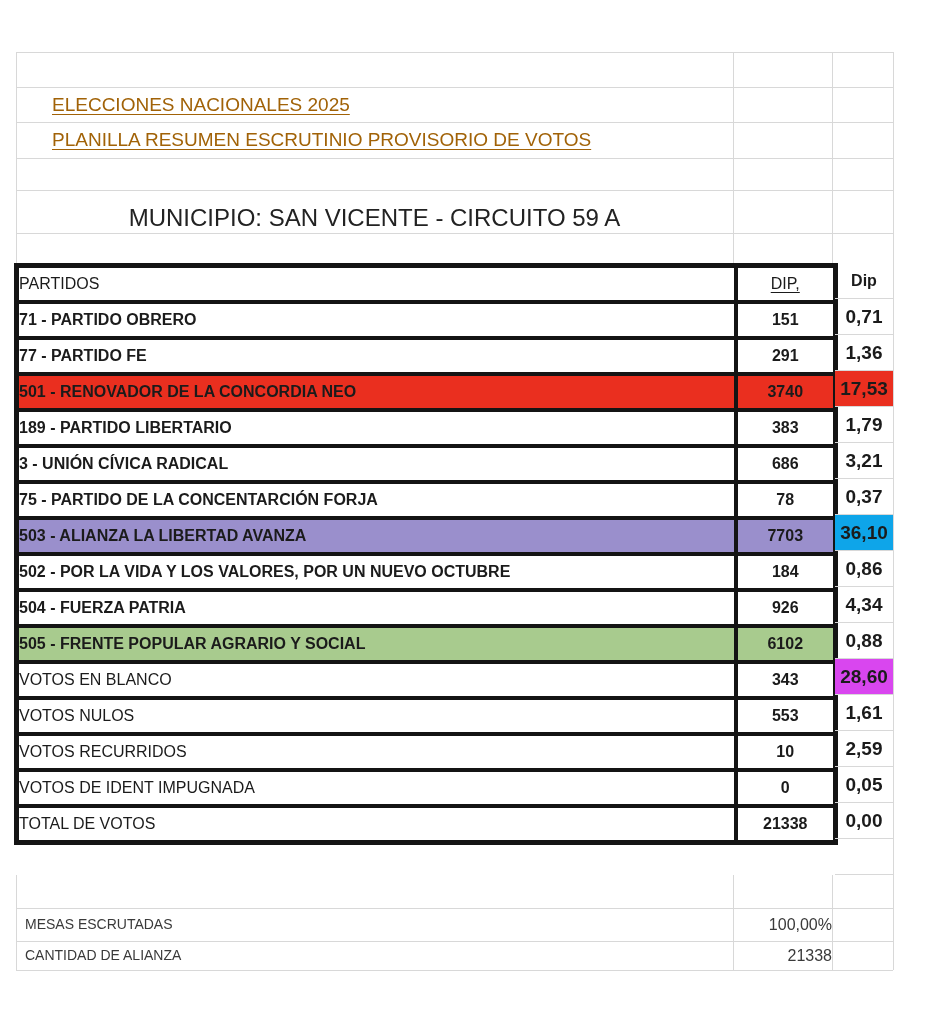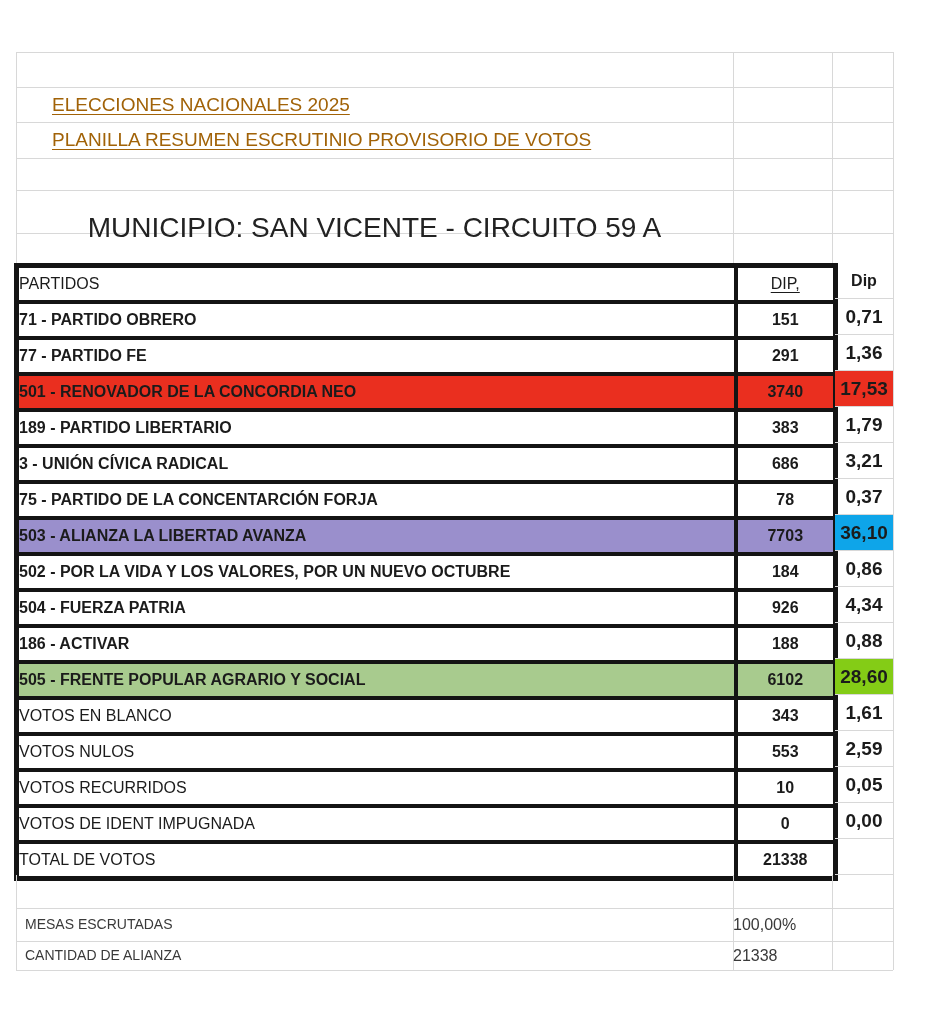--- a/index.html
+++ b/index.html
@@ -12,22 +12,22 @@
 
   .title {
     position:absolute; left:16px; width:717px; text-align:left;
     text-decoration:underline; text-underline-offset:3px; color:#a16207;
     white-space:nowrap;
     margin-left:36px;
   }
   .title1 { top:87px;  height:35px; line-height:35px; font-size:19px; }
   .title2 { top:122px; height:36px; line-height:36px; font-size:19px; }
   .municipio {
-    position:absolute; left:16px; width:717px; top:206px; height:43px;
-    line-height:43px; font-size:28px; color:#222222; text-align:center;
+    position:absolute; left:16px; width:717px; top:196px; height:43px;
+    line-height:43px; font-size:24px; color:#222222; text-align:center;
     white-space:nowrap;
   }
 
   table.main {
     position:absolute; left:14px; top:263px; width:819px;
     border-collapse:collapse; table-layout:fixed;
     border:5px solid #141414;
   }
   table.main th, table.main td {
     border:4px solid #141414; padding:0; height:32px;
@@ -50,21 +50,21 @@
     height:36px; box-sizing:border-box; border-bottom:1px solid #d8d8d8;
     display:flex; align-items:center; justify-content:center;
     font-size:19px; font-weight:bold; color:#1b1b1b;
   }
   .pct-header { font-size:16px;text-align:right; }
 
   .foot-label {
     position:absolute; left:25px; font-size:14px; color:#3a3a3a; white-space:nowrap;
   }
   .foot-value {
-    position:absolute; left:733px; width:99px; text-align:left;
+    position:absolute; left:733px; width:99px; text-align:right;
     font-size:16px; color:#3a3a3a;
   }
   .r1 { top:908px; height:33px; line-height:33px; }
   .r2 { top:941px; height:29px; line-height:29px; }
 </style>
 </head>
 <body>
 
 <div class="hline" style="left:16px; top:52px;  width:877px;"></div>
 <div class="hline" style="left:16px; top:87px;  width:877px;"></div>
@@ -120,24 +120,20 @@
     <td class="votes">7703</td>
   </tr>
   <tr>
     <td class="pname">502 - POR LA VIDA Y LOS VALORES, POR UN NUEVO OCTUBRE</td>
     <td class="votes">184</td>
   </tr>
   <tr>
     <td class="pname">504 - FUERZA PATRIA</td>
     <td class="votes">926</td>
   </tr>
-  <tr>
-    <td class="pname">186 - ACTIVAR</td>
-    <td class="votes">188</td>
-  </tr>
   <tr style="background: rgb(168, 203, 142);">
     <td class="pname">505 - FRENTE POPULAR AGRARIO Y SOCIAL</td>
     <td class="votes">6102</td>
   </tr>
   <tr class="reg">
     <td class="pname">VOTOS EN BLANCO</td>
     <td class="votes">343</td>
   </tr>
   <tr class="reg">
     <td class="pname">VOTOS NULOS</td>
@@ -163,21 +159,21 @@
   <div class="pct-cell">0,71</div>
   <div class="pct-cell">1,36</div>
   <div class="pct-cell" style="background: rgb(234, 47, 31);">17,53</div>
   <div class="pct-cell">1,79</div>
   <div class="pct-cell">3,21</div>
   <div class="pct-cell">0,37</div>
   <div class="pct-cell" style="background: #0ea5e9;">36,10</div>
   <div class="pct-cell">0,86</div>
   <div class="pct-cell">4,34</div>
   <div class="pct-cell">0,88</div>
-  <div class="pct-cell" style="background: #84cc16;">28,60</div>
+  <div class="pct-cell" style="background: #d946ef;">28,60</div>
   <div class="pct-cell">1,61</div>
   <div class="pct-cell">2,59</div>
   <div class="pct-cell">0,05</div>
   <div class="pct-cell">0,00</div>
   <div class="pct-cell"></div>
 </div>
 
 <div class="vline" style="left:16px;  top:875px; height:95px;"></div>
 <div class="vline" style="left:733px; top:875px; height:95px;"></div>
 <div class="vline" style="left:832px; top:875px; height:95px;"></div>

